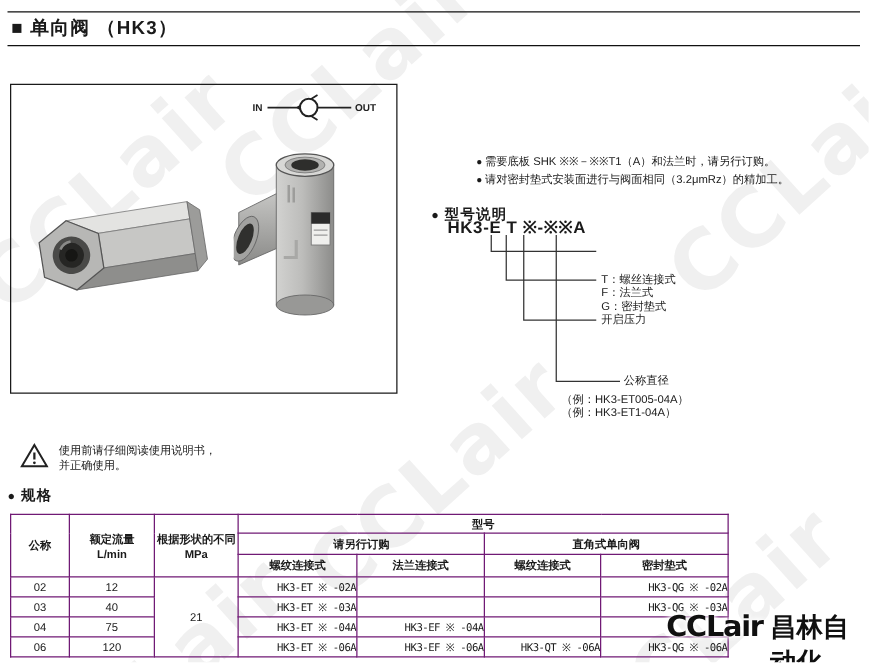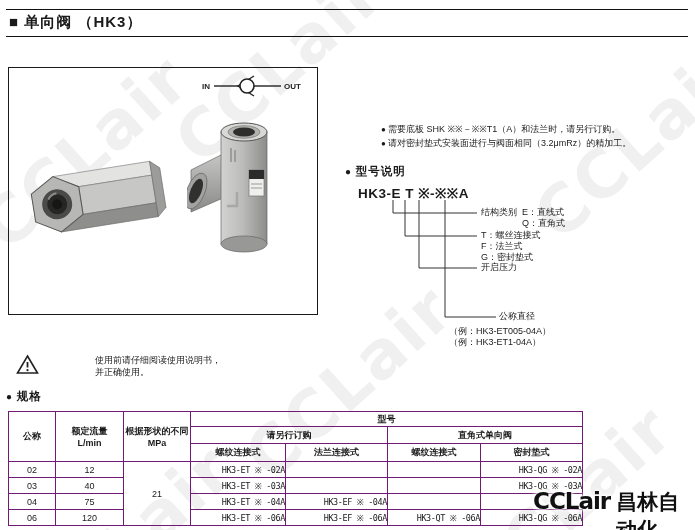--- a/index.html
+++ b/index.html
@@ -24,34 +24,34 @@
         letter-spacing:0.2px;z-index:2;}
   .desc div{white-space:nowrap;}
   .bullets{position:absolute;left:345px;top:123px;width:348px;font-size:9px;line-height:13.5px;z-index:2;}
   .bullet{white-space:nowrap;margin-left:36px;}
   .bullet::before{content:"● ";font-size:8px;}
   .sec-head{position:absolute;font-size:11.5px;font-weight:bold;letter-spacing:1px;z-index:2;}
   .sec-head::before{content:"● ";font-size:10px;}
   .model-head{left:345px;top:164px;}
   .spec-head{left:6px;top:389px;}
   
-  .model-diagram{position:absolute;left:345px;top:180px;width:348px;height:172px;z-index:2;}
+  .model-diagram{position:absolute;left:345px;top:168px;width:348px;height:172px;z-index:2;}
   .model-code{position:absolute;left:13px;top:4px;font-size:13.5px;font-weight:bold;
               letter-spacing:0.5px;white-space:nowrap;}
   .mlines{position:absolute;left:0;top:0;}
   .mgroup{position:absolute;display:flex;font-size:9px;line-height:11px;white-space:nowrap;}
   .g-label{margin-right:5px;}
   .opt-k{display:inline-block;text-align:right;}
   .opt-k::after{content:"：";}
   .kw14 .opt-k{min-width:13px;}
   .kw20 .opt-k{min-width:20px;}
   .g-solo{position:absolute;font-size:9px;line-height:11px;text-align:center;}
   .example{position:absolute;left:104px;font-size:9px;line-height:11px;white-space:nowrap;}
   
-  .warning{position:absolute;left:16px;top:354px;display:flex;z-index:2;gap:48px;}
+  .warning{position:absolute;left:16px;top:354px;display:flex;z-index:2;}
   .warn-text{margin-left:8px;font-size:9px;line-height:12px;}
   
   .spec-table{position:absolute;left:8px;top:411px;border-collapse:collapse;z-index:1;
               table-layout:fixed;}
   .spec-table td,.spec-table th{border:1px solid #701a75;text-align:center;vertical-align:middle;
               padding:0;font-size:9px;font-weight:bold;overflow:hidden;}
   .spec-table td.val{font-weight:normal;font-family:"DejaVu Sans Mono",monospace;font-size:8.5px;letter-spacing:-0.4px;text-align:right;}
   .spec-table td.num{font-weight:normal;font-size:9px;}
   
   .logo{position:absolute;left:533px;top:488px;z-index:5;display:flex;align-items:baseline;
@@ -139,27 +139,20 @@
 
   <div class="model-diagram">
     <div class="model-code">HK3-E T ※-※※A</div>
     <svg class="mlines" width="348" height="172" viewBox="0 0 348 172">
       <path d="M48,20 V33 H132" fill="none" stroke="#333" stroke-width="1"></path>
       <path d="M60,20 V56 H132" fill="none" stroke="#333" stroke-width="1"></path>
       <path d="M74,20 V88 H132" fill="none" stroke="#333" stroke-width="1"></path>
       <path d="M100,20 V137 H151" fill="none" stroke="#333" stroke-width="1"></path>
     </svg>
 
-    <div class="mgroup kw14" style="left:136px;top:27px">
-      <span class="g-label">结构类别</span>
-      <div>
-        <div><span class="opt-k">E</span><span>直线式</span></div>
-        <div><span class="opt-k">Q</span><span>直角式</span></div>
-      </div>
-    </div>
 
     <div class="mgroup kw14" style="left:136px;top:50px">
       <div>
         <div><span class="opt-k">T</span><span>螺丝连接式</span></div>
         <div><span class="opt-k">F</span><span>法兰式</span></div>
         <div><span class="opt-k">G</span><span>密封垫式</span></div>
       </div>
     </div>
 
     <div class="mgroup kw20" style="left:136px;top:82px">

